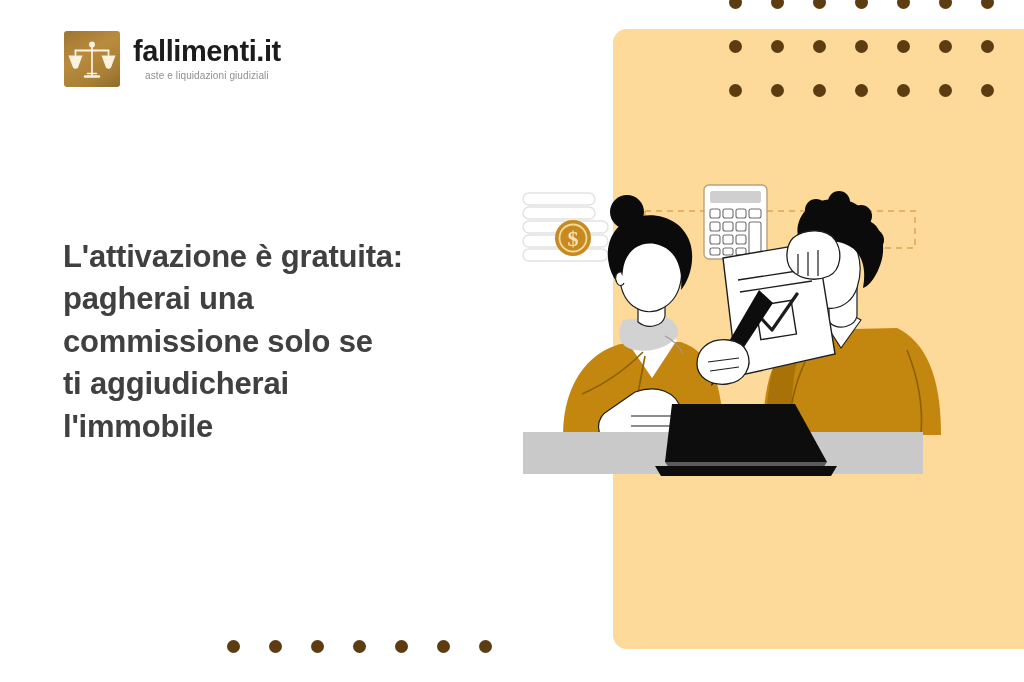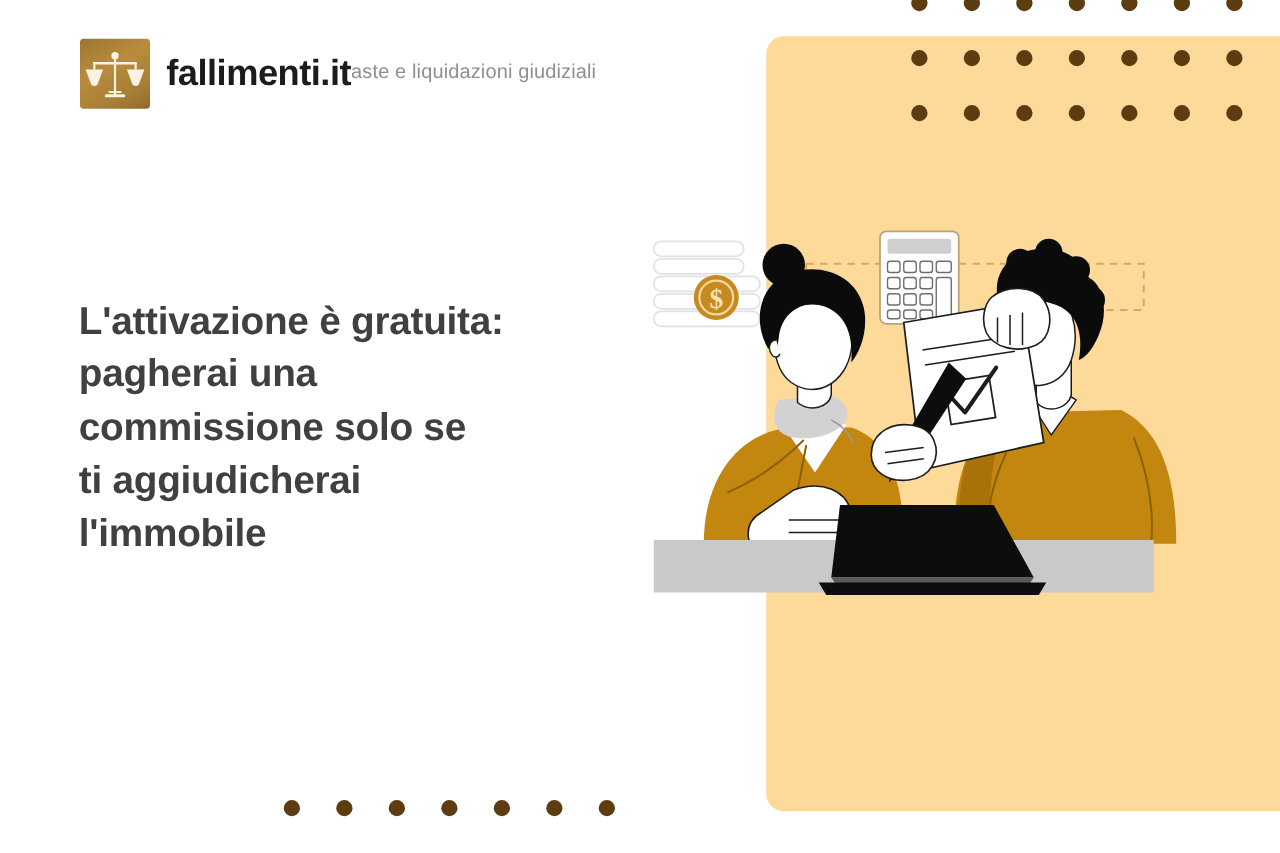--- a/index.html
+++ b/index.html
@@ -71,30 +71,30 @@
   }
   .logo-mark {
     width: 56px;
     height: 56px;
     border-radius: 3px;
     background: linear-gradient(150deg, #9d7532 0%, #b98b3d 40%, #a87f36 75%, #8e6a2c 100%);
     position: relative;
     flex: none;
   }
   .logo-mark svg { display:block; width:56px; height:56px; }
-  .logo-text { display: flex; line-height: 1; }
+  .logo-text { display: flex; flex-direction: column; line-height: 1; align-items: center; }
   .logo-name {
     font-size: 29px;
     font-weight: bold;
     color: #1c1c1c;
     letter-spacing: -0.4px;
   }
   .logo-tag {
     margin-top: 5px;
-    font-size: 16px;
+    font-size: 10px;
     color: #8f8f8f;
     letter-spacing: 0.1px;
   }
 
   
   .headline {
     position: absolute;
     left: 63px;
     top: 236px;
     width: 430px;

